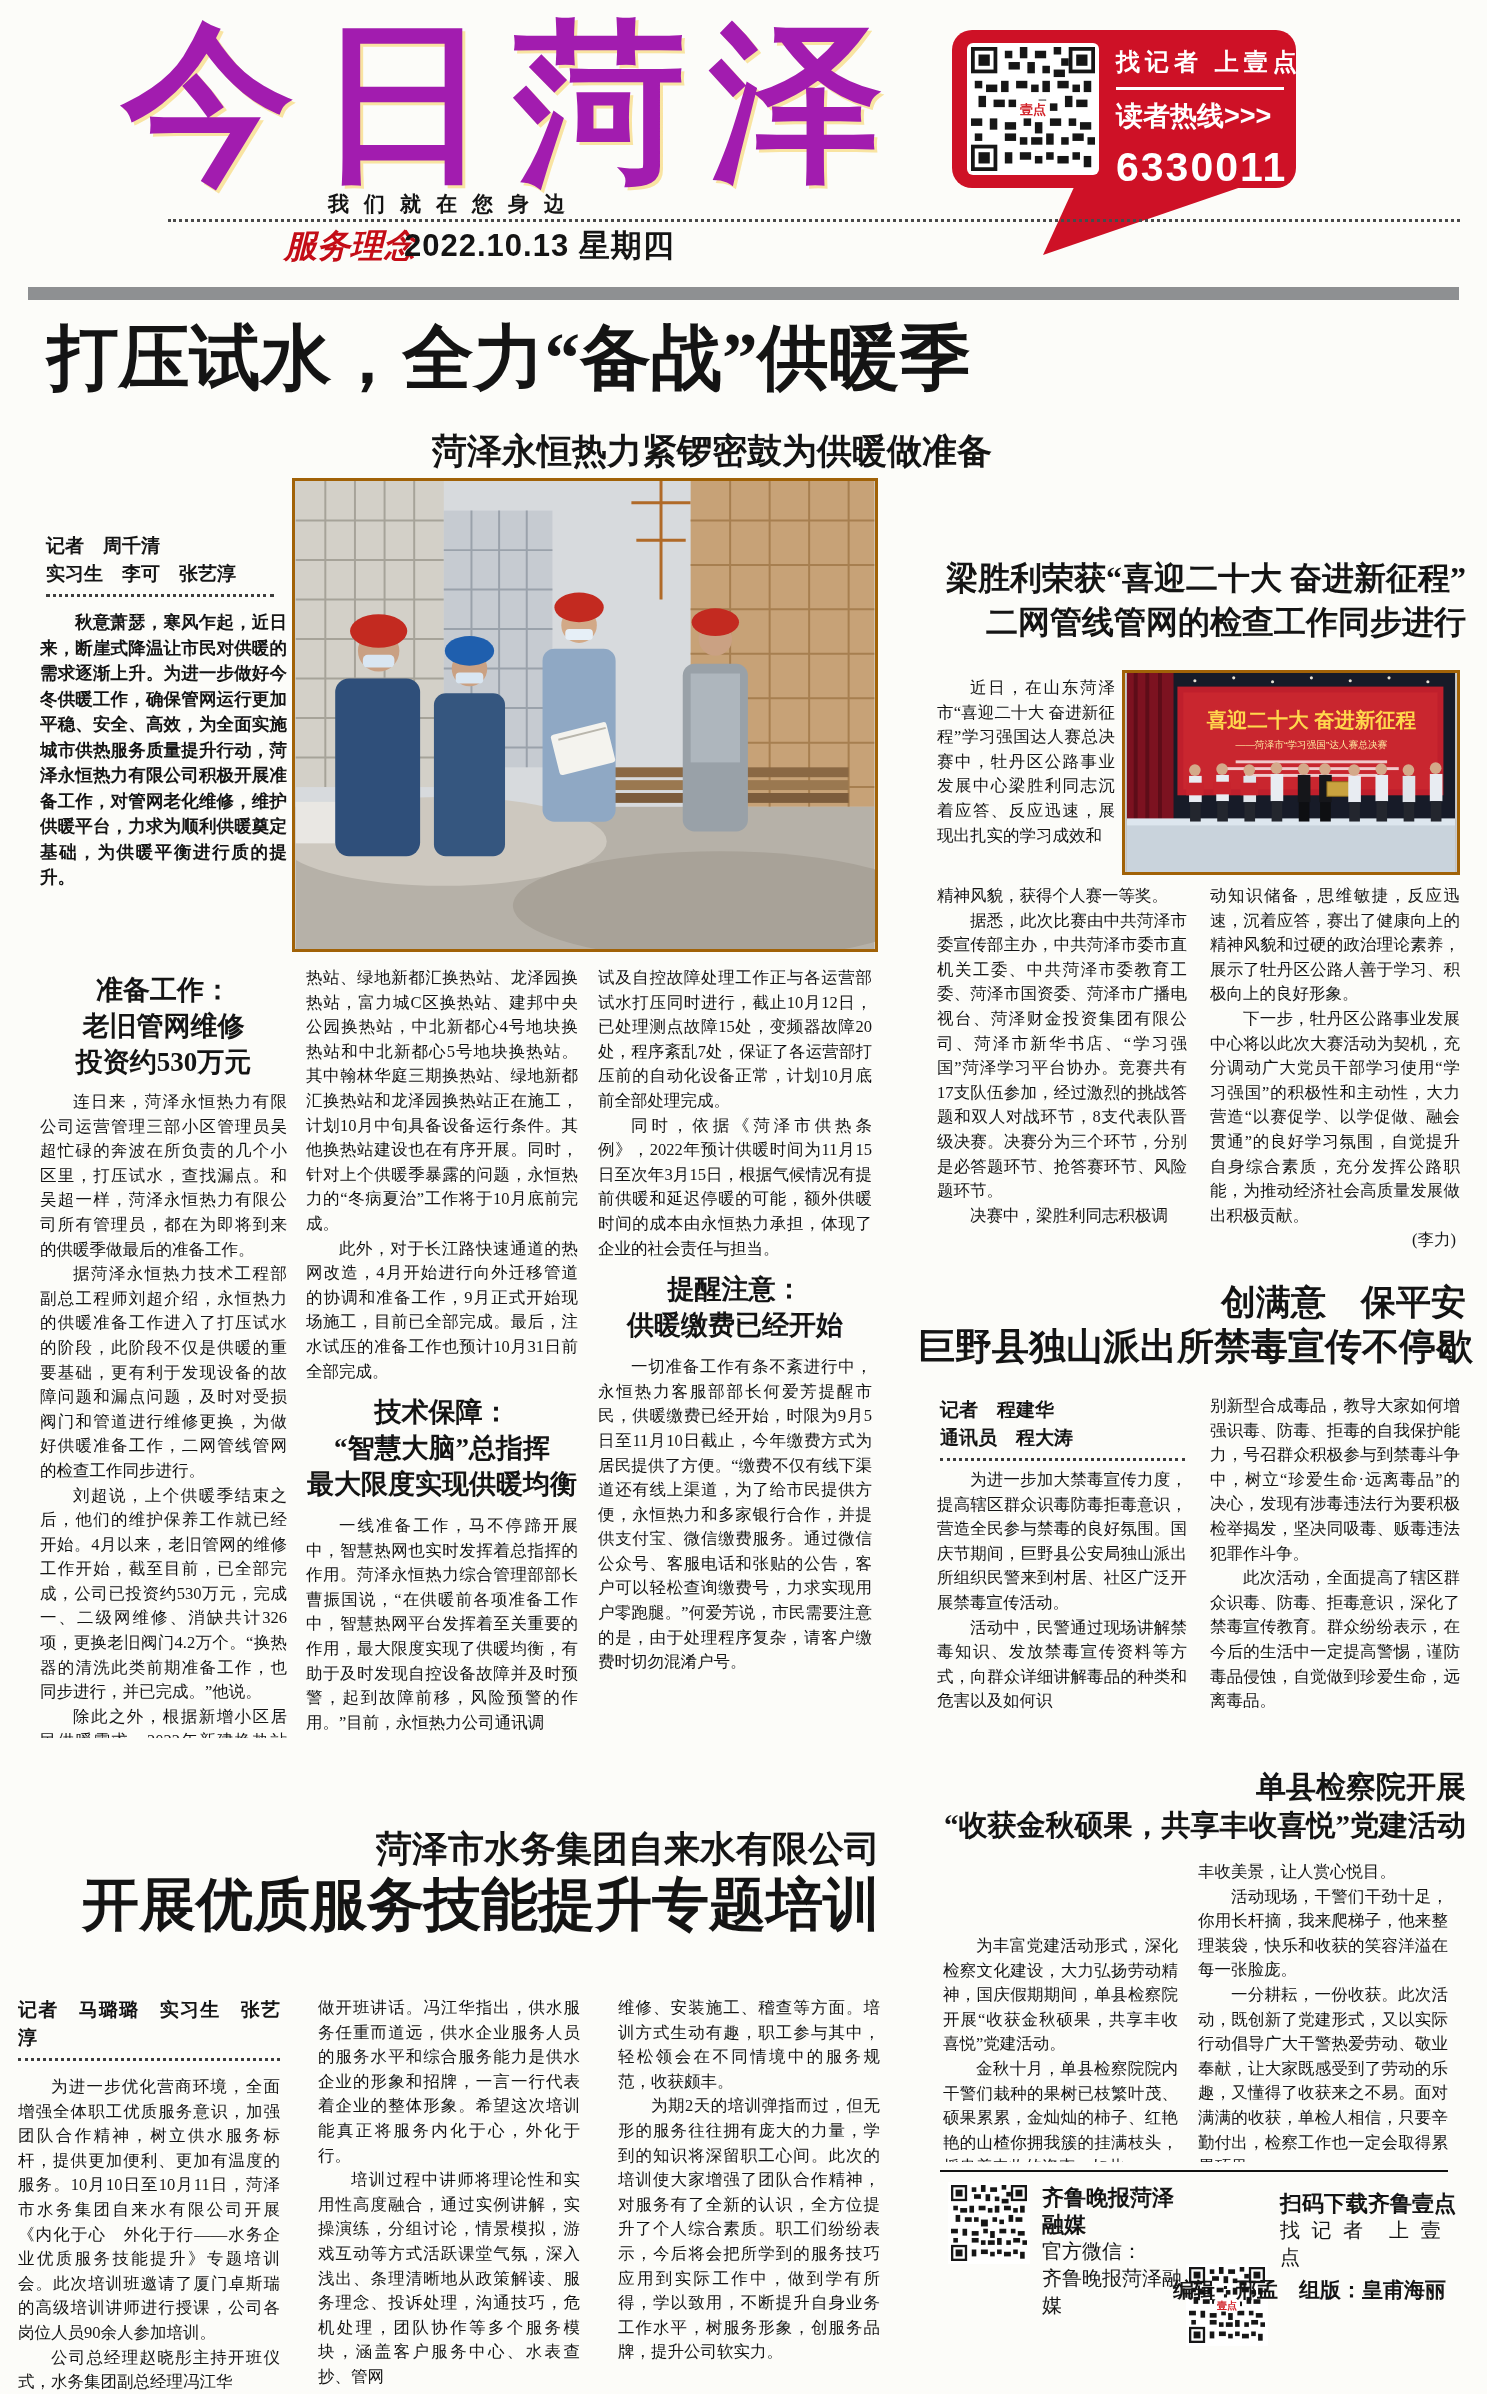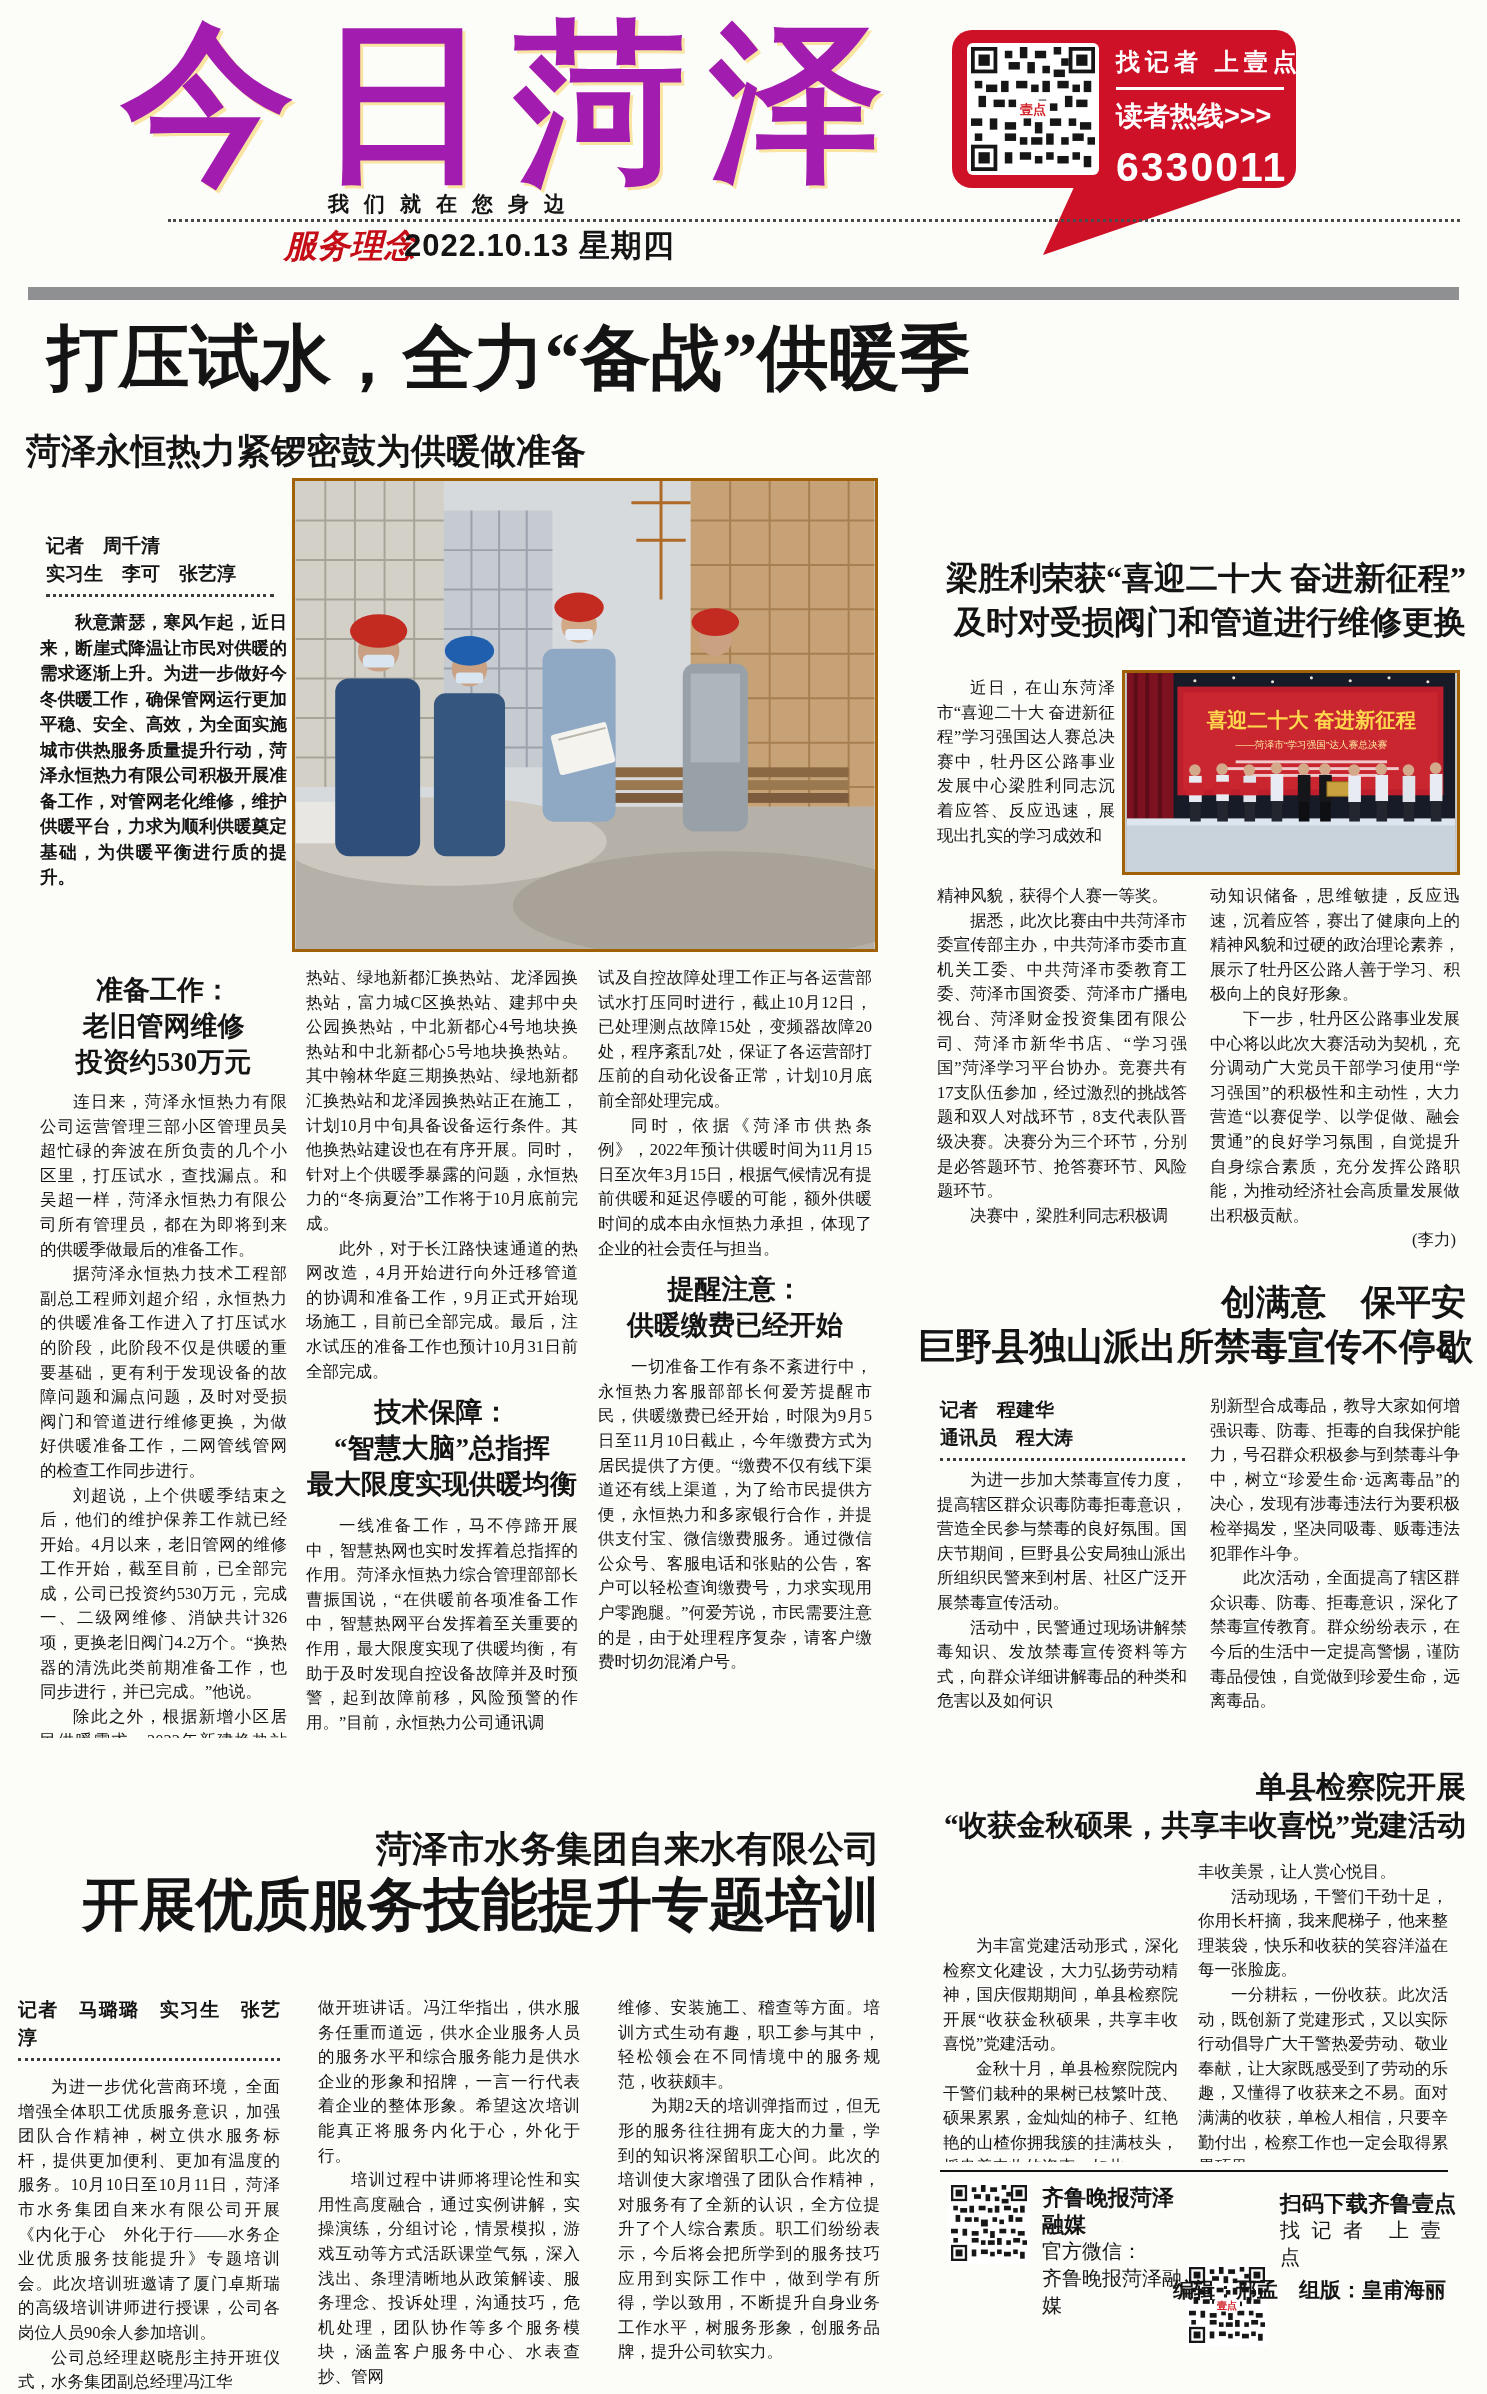--- a/index.html
+++ b/index.html
@@ -24,21 +24,21 @@
   .bubble-phone{font-size:41px;font-weight:700;letter-spacing:2px;margin-top:10px;}
   .slogan{left:318px;top:190px;width:272px;text-align:center;font-size:21px;font-weight:600;letter-spacing:15px;white-space:nowrap;}
   .toprule{left:168px;top:219px;width:1292px;border-top:3px dotted #4a4a4a;height:0;}
   .brand-script{left:284px;top:224px;font-size:33px;font-style:italic;font-weight:700;color:#c40d17;white-space:nowrap;}
   .dateline{left:404px;top:225px;font-size:31px;font-weight:700;letter-spacing:1px;white-space:nowrap;}
   .graybar{left:28px;top:287px;width:1431px;height:13px;background:#8e9092;}
 
   
   .lead-hl{left:26px;top:318px;width:966px;text-align:center;font-size:71px;line-height:1.15;font-weight:900;
            letter-spacing:0px;white-space:nowrap;}
-  .lead-sub{left:26px;top:428px;width:966px;text-align:left;font-size:35px;font-weight:700;}
+  .lead-sub{left:26px;top:428px;width:966px;text-align:right;font-size:35px;font-weight:700;}
 
   .byline{font-size:19px;line-height:28px;font-weight:700;border-bottom:3px dotted #3d3d3d;padding-bottom:6px;}
 
   .body-col{font-size:16.5px;line-height:24.6px;text-align:justify;overflow:hidden;}
   .body-col p{margin:0;}
   .ind{text-indent:2em;}
   .lede{font-weight:700;font-size:17.5px;line-height:25.5px;}
   .sechead{text-align:center;font-weight:900;font-size:27px;line-height:36px;margin:10px 0 12px 0;}
   .credit-right{text-align:right;padding-right:4px;}
 
@@ -242,21 +242,21 @@
     <p class="ind">同时，依据《菏泽市供热条例》，2022年预计供暖时间为11月15日至次年3月15日，根据气候情况有提前供暖和延迟停暖的可能，额外供暖时间的成本由永恒热力承担，体现了企业的社会责任与担当。</p>
     <div class="sechead">
       <div>提醒注意：</div>
       <div>供暖缴费已经开始</div>
     </div>
     <p class="ind">一切准备工作有条不紊进行中，永恒热力客服部部长何爱芳提醒市民，供暖缴费已经开始，时限为9月5日至11月10日截止，今年缴费方式为居民提供了方便。“缴费不仅有线下渠道还有线上渠道，为了给市民提供方便，永恒热力和多家银行合作，并提供支付宝、微信缴费服务。通过微信公众号、客服电话和张贴的公告，客户可以轻松查询缴费号，力求实现用户零跑腿。”何爱芳说，市民需要注意的是，由于处理程序复杂，请客户缴费时切勿混淆户号。</p>
   </div>
 
   <div class="abs hl-c" style="left:918px;top:556px;width:548px;font-size:32px;line-height:44px">
     <div>梁胜利荣获“喜迎二十大 奋进新征程”</div>
-    <div>及时对受损阀门和管道进行维修更换</div>
+    <div>二网管线管网的检查工作同步进行</div>
   </div>
 
   <div class="abs body-col" style="left:937px;top:676px;width:178px;height:206px">
     <p class="ind">近日，在山东菏泽市“喜迎二十大 奋进新征程”学习强国达人赛总决赛中，牡丹区公路事业发展中心梁胜利同志沉着应答、反应迅速，展现出扎实的学习成效和</p>
   </div>
 
   <div class="abs photo-frame" style="left:1122px;top:670px;width:338px;height:205px">
     <svg viewBox="0 0 338 205">
       <rect width="338" height="205" fill="#171b28"></rect>
       <g fill="#e8e4d8">

